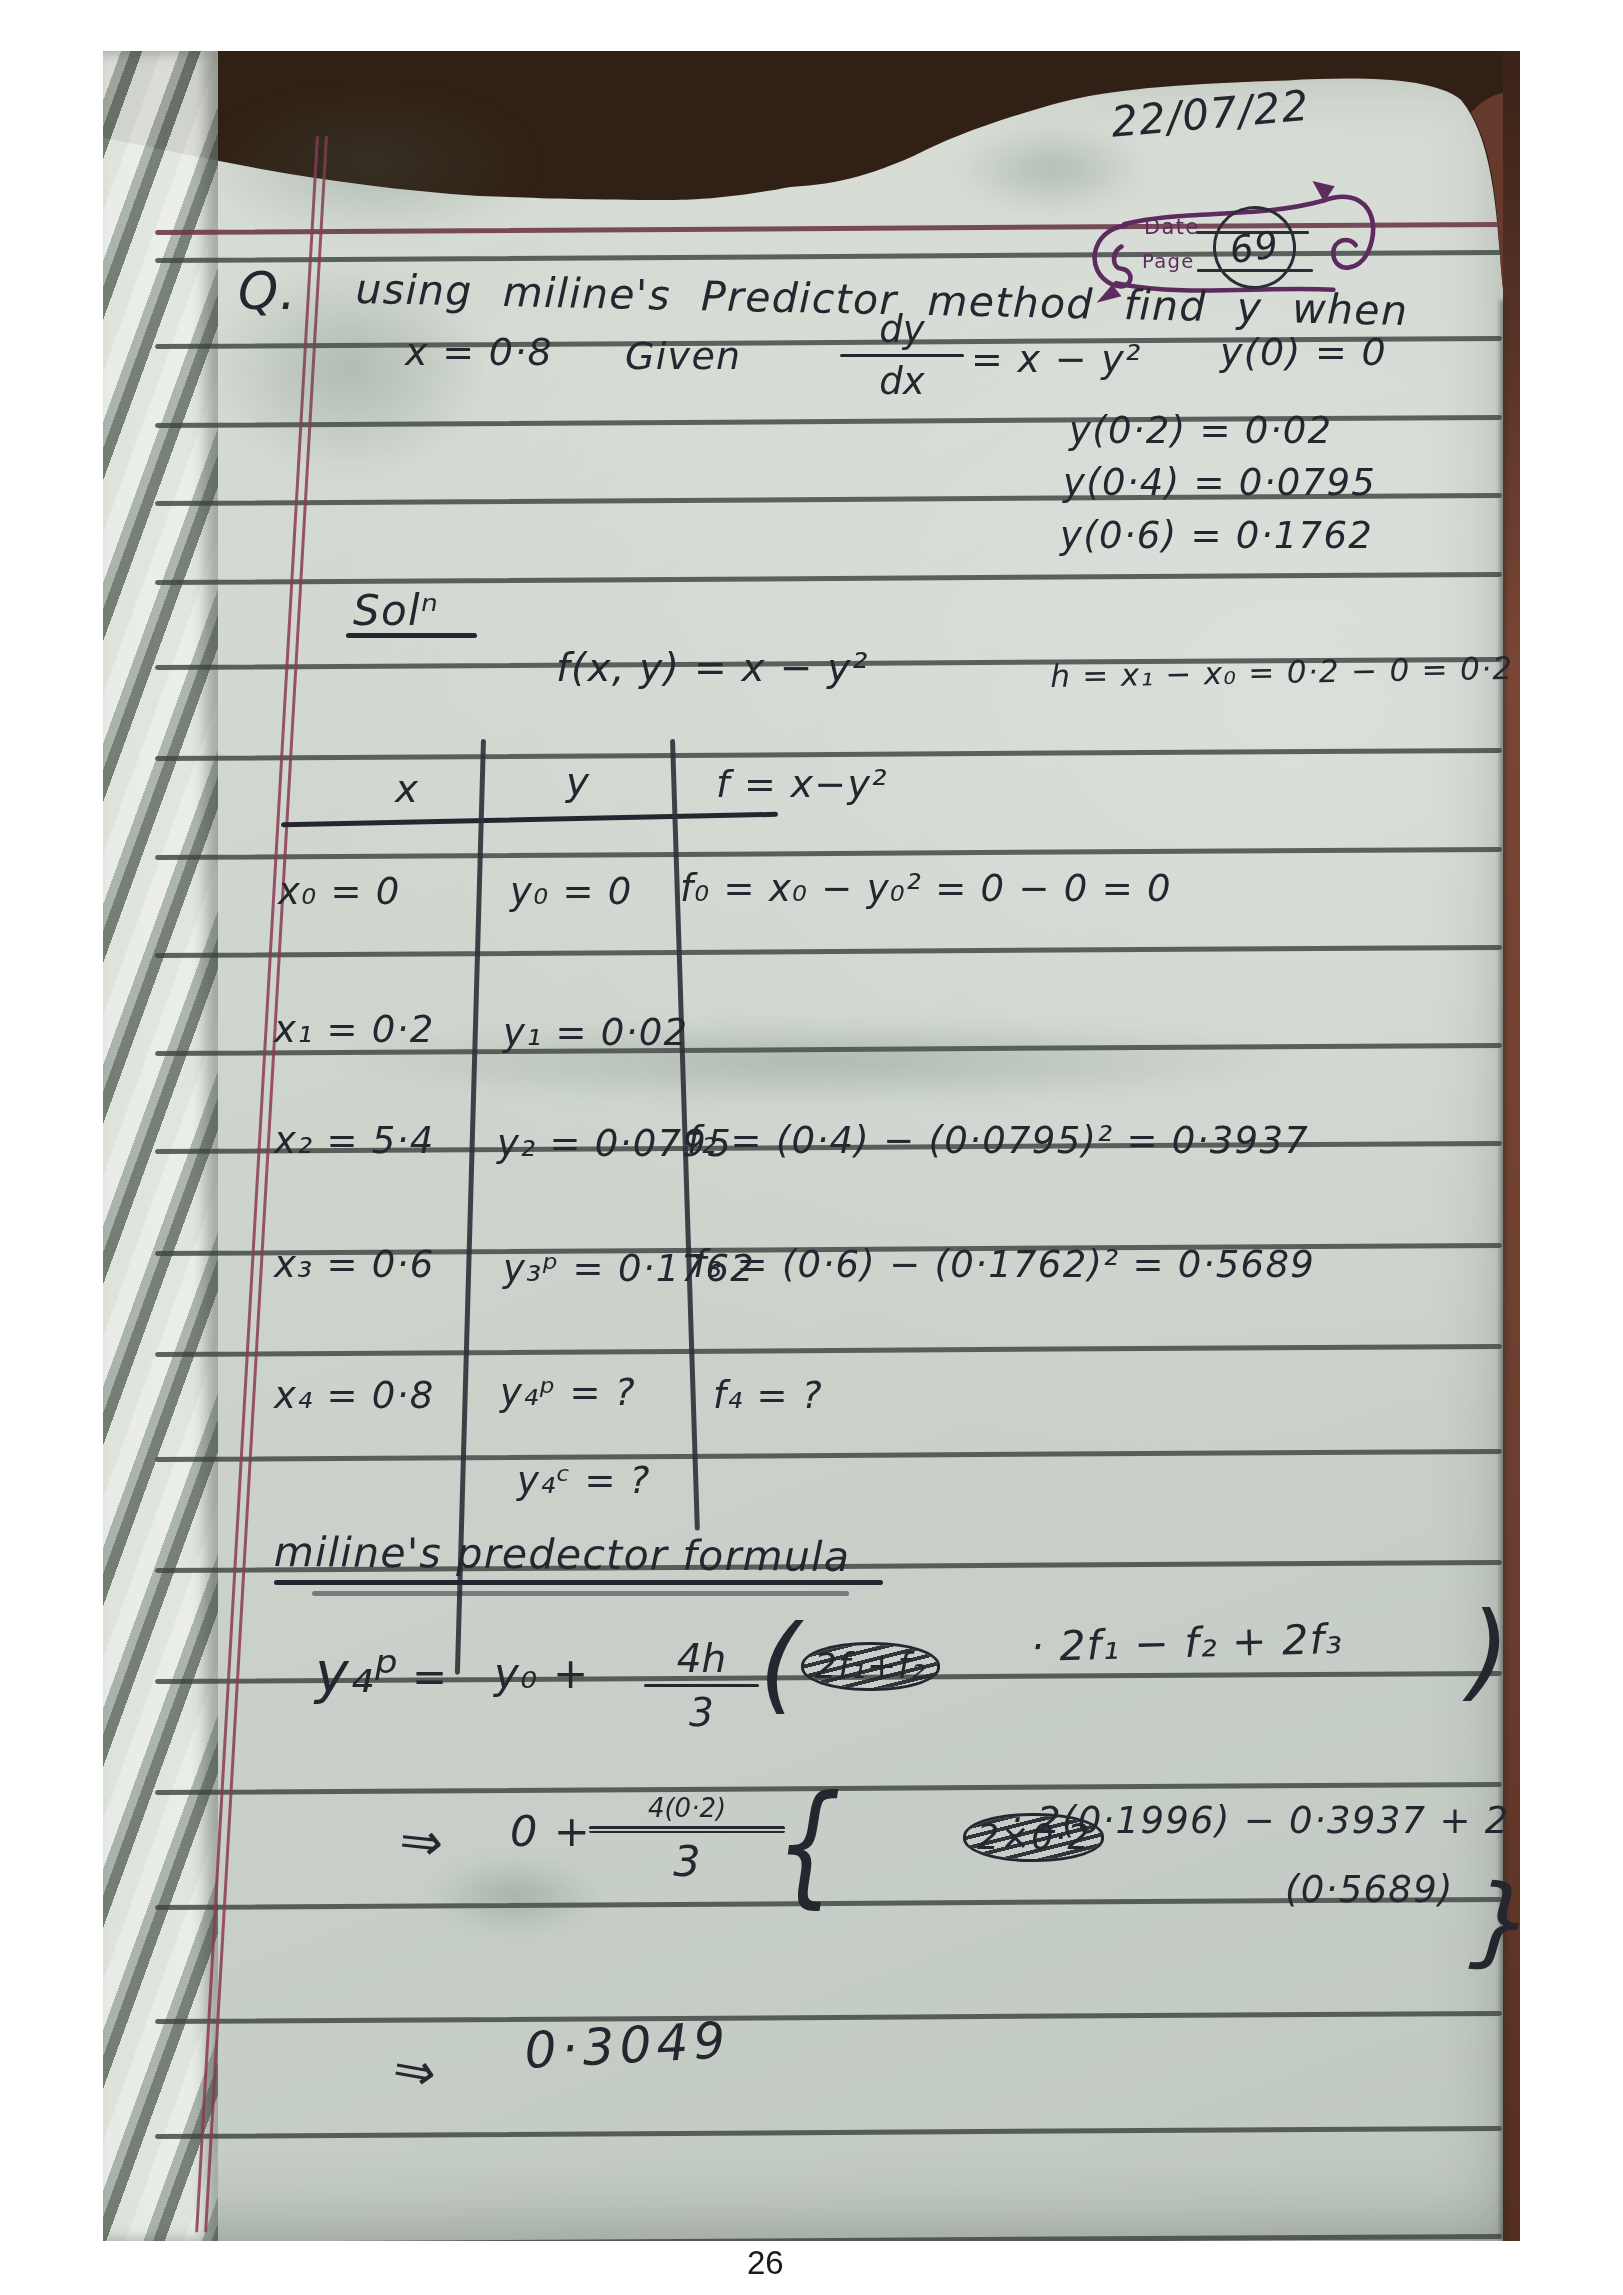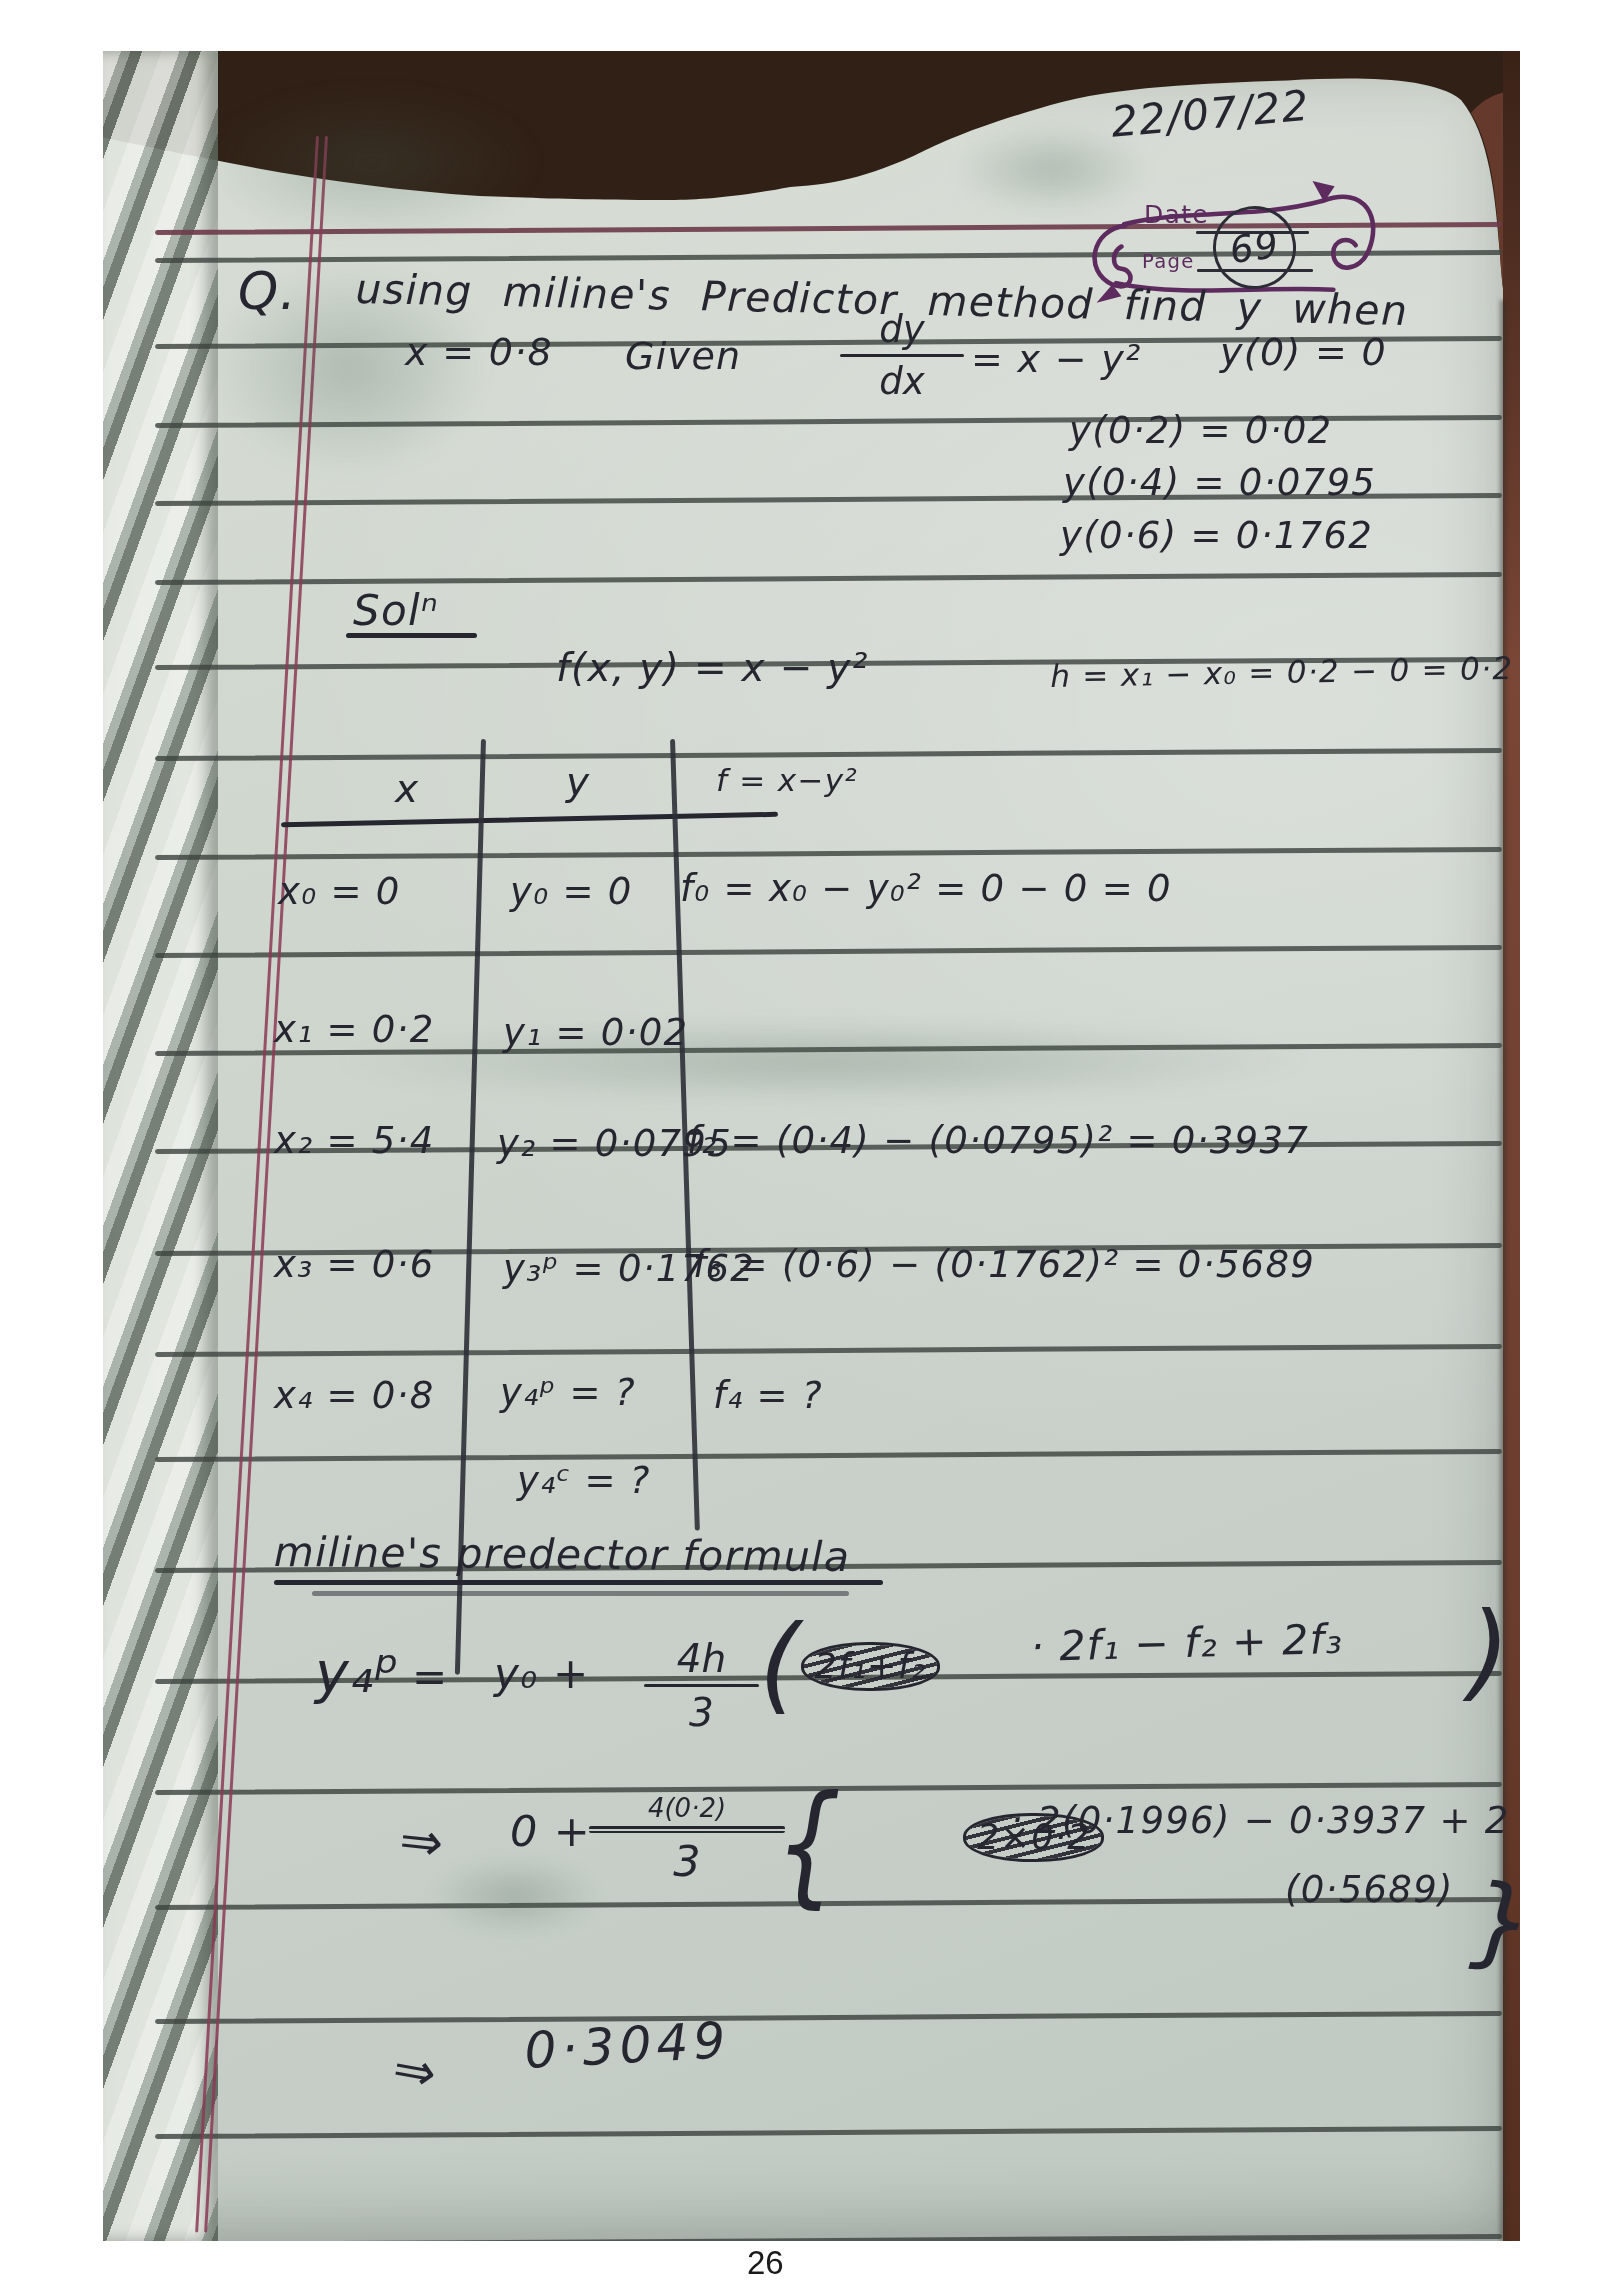--- a/index.html
+++ b/index.html
@@ -143,21 +143,21 @@
     <svg width="314" height="151" viewBox="0 0 480 230">
       <g fill="none" stroke="#5d2b5e" stroke-width="7" stroke-linecap="round">
         <path d="M78,78 C170,55 280,70 382,42"></path>
         <path d="M66,168 C170,190 290,172 398,178"></path>
         <path d="M80,80 C28,86 16,150 60,170 C92,183 96,148 74,146 C60,145 58,122 74,112"></path>
         <path d="M382,42 C448,18 472,70 452,118 C438,152 400,152 398,124 C396,100 424,96 432,110"></path>
       </g>
       <path fill="#5d2b5e" d="M60,170 L36,198 L74,188 Z"></path>
       <path fill="#5d2b5e" d="M384,44 L366,12 L400,20 Z"></path>
     </svg>
-    <span class="hw purple" style="left:71px;top:27px;font-size:25px">Date</span>
+    <span class="hw purple" style="left:71px;top:42px;font-size:21px">Date</span>
     <span class="hw purple" style="left:69px;top:77px;font-size:19.6px">Page</span>
     <div class="bline" style="left:123px;top:58px;width:113px"></div>
     <div class="bline" style="left:124px;top:96px;width:116px"></div>
     <div class="circle69">
       <span class="hw" style="position:static;font-size:37px">69</span>
     </div>
   </div>
 
   
   <div class="hw" style="left:135px;top:211px;font-size:51px">Q.</div>
@@ -177,21 +177,21 @@
 
   
   <div class="hw" style="left:250px;top:535px;font-size:42px">Solⁿ</div>
   <div class="stroke" style="left:243px;top:582px;width:131px"></div>
   <div class="hw" style="left:453px;top:594px;font-size:39px">f(x, y) = x − y²</div>
   <div class="hw" style="left:947px;top:607px;font-size:31px;--r:-1deg">h = x₁ − x₀ = 0·2 − 0 = 0·2</div>
 
   
   <div class="hw" style="left:292px;top:715px;font-size:39px">x</div>
   <div class="hw" style="left:463px;top:708px;font-size:39px">y</div>
-  <div class="hw" style="left:613px;top:711px;font-size:31px">f = x−y²</div>
+  <div class="hw" style="left:613px;top:711px;font-size:38px">f = x−y²</div>
   <div class="stroke" style="left:178px;top:766px;width:497px;transform:rotate(-1.2deg)"></div>
   <div class="vline" style="left:378px;top:688px;height:936px;transform:rotate(1.6deg)"></div>
   <div class="vline" style="left:567px;top:688px;height:792px;transform:rotate(-1.8deg)"></div>
 
   <div class="hw" style="left:175px;top:819px;font-size:37px">x₀ = 0</div>
   <div class="hw" style="left:407px;top:819px;font-size:37px">y₀ = 0</div>
   <div class="hw" style="left:577px;top:816px;font-size:37px">f₀ = x₀ − y₀² = 0 − 0 = 0</div>
 
   <div class="hw" style="left:171px;top:957px;font-size:37px">x₁ = 0·2</div>
   <div class="hw" style="left:400px;top:960px;font-size:37px">y₁ = 0·02</div>

